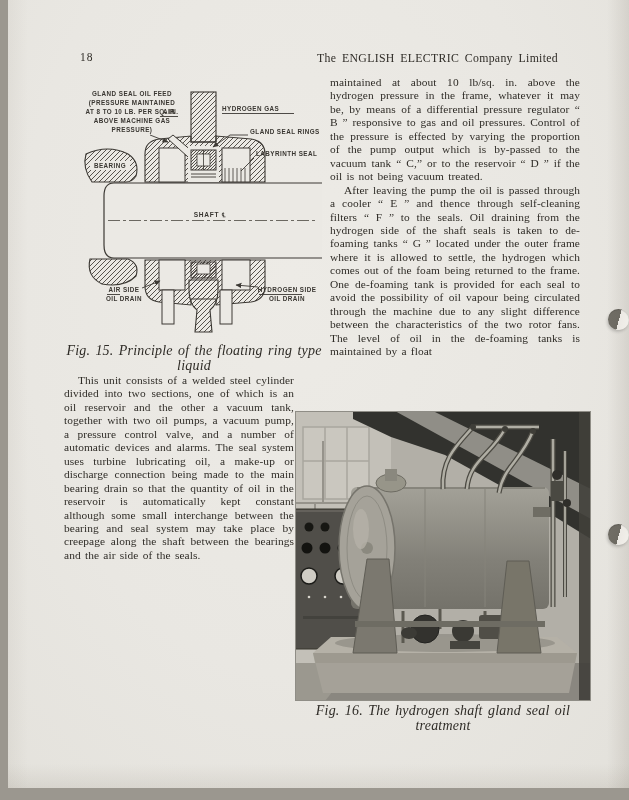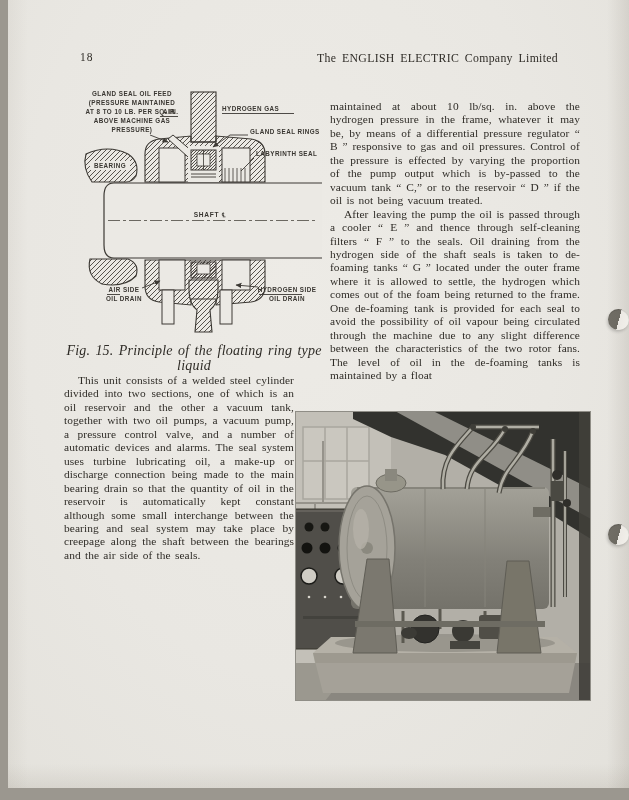--- a/index.html
+++ b/index.html
@@ -132,21 +132,21 @@
       <text class="dlab" x="225" y="217" text-anchor="middle">OIL DRAIN</text>
       <path d="M197,210.5 L240,210.5" stroke="#3c3934" stroke-width="0.9"></path>
       <path d="M196,203 L174,201" stroke="#3c3934" stroke-width="0.9" fill="none" marker-end="url(#arr)"></path>
     </g>
   </svg>
 
   <div class="caption" style="left:56px;top:344px;width:260px;">
     <div>Fig. 15.  Principle of the floating ring type liquid</div>
   </div>
 
-  <div class="bodytext" style="left:322px;top:100px;width:250px;">
+  <div class="bodytext" style="left:322px;top:76px;width:250px;">
     <p>maintained at about 10 lb/sq. in. above the hydrogen pressure in the frame, whatever it may be, by means of a differential pressure regulator “ B ” responsive to gas and oil pressures.  Control of the pressure is effected by varying the proportion of the pump output which is by-passed to the vacuum tank “ C,” or to the reservoir “ D ” if the oil is not being vacuum treated.</p>
     <p class="ind">After leaving the pump the oil is passed through a cooler “ E ” and thence through self-cleaning filters “ F ” to the seals.  Oil draining from the hydrogen side of the shaft seals is taken to de-foaming tanks “ G ” located under the outer frame where it is allowed to settle, the hydrogen which comes out of the foam being returned to the frame.  One de-foaming tank is provided for each seal to avoid the possibility of oil vapour being circulated through the machine due to any slight difference between the characteristics of the two rotor fans.  The level of oil in the de-foaming tanks is maintained by a float</p>
   </div>
 
   <div class="bodytext" style="left:56px;top:374px;width:230px;">
     <p class="ind">This unit consists of a welded steel cylinder divided into two sections, one of which is an oil reservoir and the other a vacuum tank, together with two oil pumps, a vacuum pump, a pressure control valve, and a number of automatic devices and alarms.  The seal system uses turbine lubricating oil, a make-up or discharge connection being made to the main bearing drain so that the quantity of oil in the reservoir is automatically kept constant although some small interchange between the bearing and seal system may take place by creepage along the shaft between the bearings and the air side of the seals.</p>
   </div>
 
   <svg style="left:287px;top:411px;" width="296" height="290" viewBox="0 0 296 290">
     <defs>
@@ -240,19 +240,20 @@
       <circle cx="238" cy="20" r="3" fill="#3f3e38"></circle>
       <circle cx="262" cy="64" r="5" fill="#2f2e2a"></circle>
         <circle cx="272" cy="92" r="4" fill="#2f2e2a"></circle>
       <rect x="256" y="70" width="12" height="20" fill="#4a4942"></rect>
     </g>
     <rect x="284" y="0" width="12" height="290" fill="#403f3a" opacity="0.9"></rect>
     <rect x="0.5" y="0.5" width="295" height="289" fill="none" stroke="#8f8d86"></rect>
   </svg>
 
   <div class="caption" style="left:283px;top:704px;width:304px;">
+    <div>Fig. 16.  The hydrogen shaft gland seal oil treatment</div>
   </div>
 
   <div class="hole" style="left:600px;top:309px;"></div>
   <div class="hole" style="left:600px;top:524px;"></div>
 
   <div class="page-edge"></div>
 </div>
 
 </body></html>

